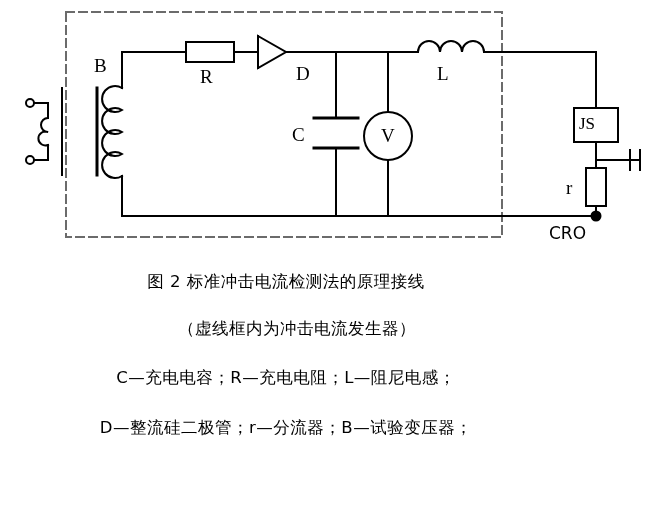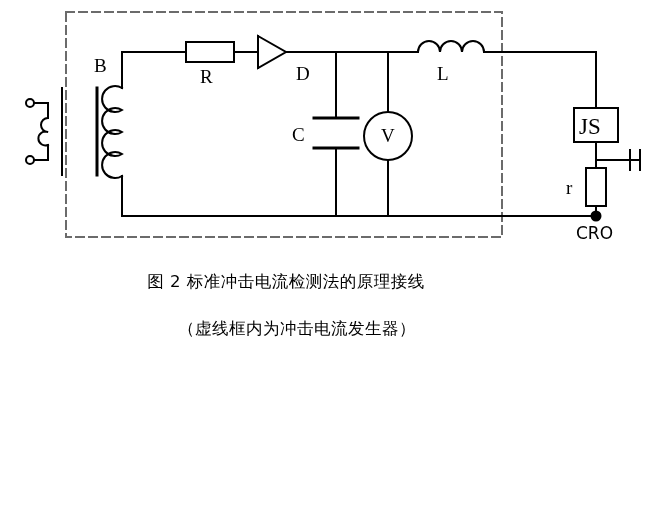--- a/index.html
+++ b/index.html
@@ -113,21 +113,23 @@
       <circle cx="596" cy="216" r="4.5" fill="#000000" stroke="#000000"></circle>
     </g>
   </svg>
 
   <span class="lbl" style="left:94px; top:56px;">B</span>
   <span class="lbl" style="left:200px; top:67px;">R</span>
   <span class="lbl" style="left:296px; top:64px;">D</span>
   <span class="lbl" style="left:292px; top:125px;">C</span>
   <span class="lbl" style="left:381px; top:126px;">V</span>
   <span class="lbl" style="left:437px; top:64px;">L</span>
-  <span class="lbl" style="left:579px; top:115px; font-size:23px;">JS</span>
+  <span class="lbl" style="left:579px; top:115px; font-size:17px;">JS</span>
   <span class="lbl" style="left:566px; top:178px;">r</span>
-  <span class="lbl" style="left:576px; top:225px; font-family:'DejaVu Sans', sans-serif; font-size:17px;">CRO</span>
+  <span class="lbl" style="left:549px; top:225px; font-family:'DejaVu Sans', sans-serif; font-size:17px;">CRO</span>
 </div>
 
 <div class="captions">
   <p class="cap-line cap-title">图 2  标准冲击电流检测法的原理接线</p>
   <p class="cap-line cap-sub">（虚线框内为冲击电流发生器）</p>
+  <p class="cap-line cap-legend">C—充电电容；R—充电电阻；L—阻尼电感；</p>
+  <p class="cap-line cap-legend">D—整流硅二极管；r—分流器；B—试验变压器；</p>
 </div>
 
 </body></html>

